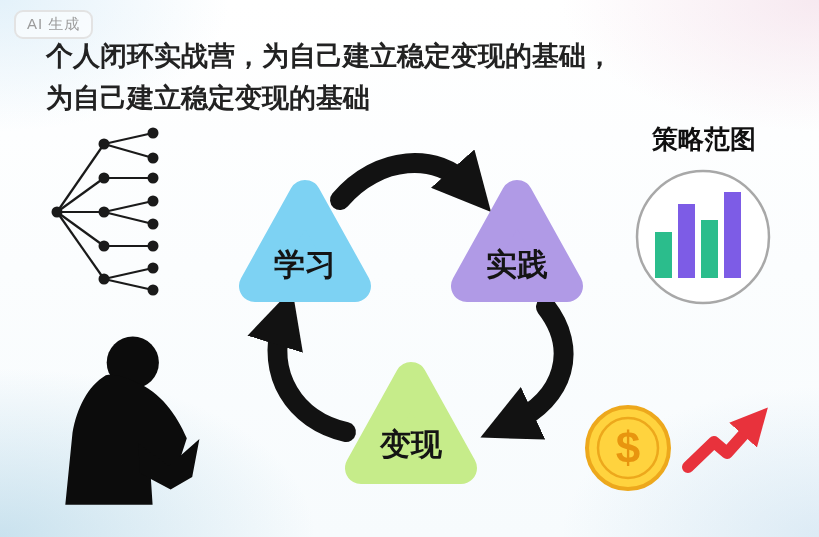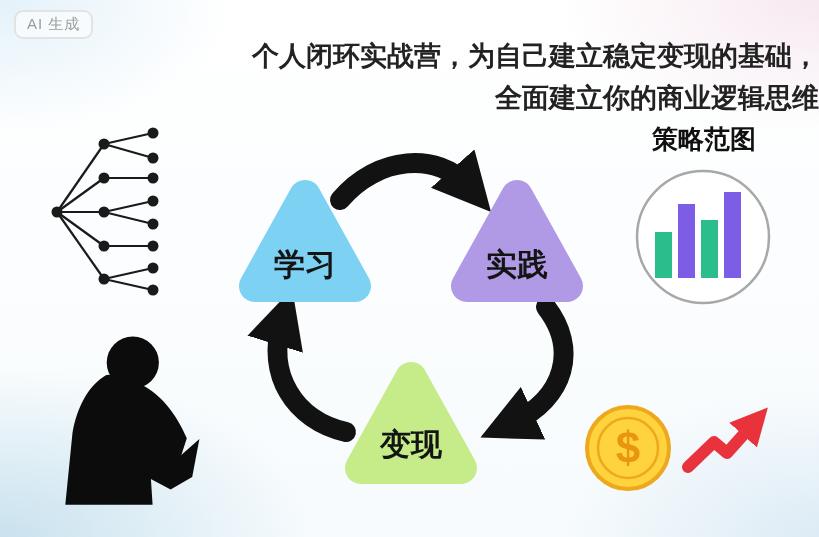--- a/index.html
+++ b/index.html
@@ -15,21 +15,21 @@
       linear-gradient(#ffffff,#f7fbfd);
   }
   .badge {
     position:absolute; top:10px; left:14px;
     border:2px solid #e3e3e3; border-radius:9px;
     padding:3px 11px; font-size:15px; color:#9b9b9b;
     background:rgba(255,255,255,0.55); letter-spacing:1px;
   }
   .title {
     position:absolute; top:36px; left:0; right:0;
-    padding-left:34px; text-align:right;
+    padding-left:46px; text-align:left;
     font-size:27px; font-weight:bold; color:#222; line-height:1.55;
   }
   .side-label {
     position:absolute; text-align:center;
     font-size:26px; font-weight:bold; color:#101010;
   }
   .label-strategy { top:122px; left:618px; width:172px;text-align:center; }
   .label-money   { top:361px; left:598px; width:164px; }
   .scene { position:absolute; left:0; top:0; width:819px; height:537px; }
   .tri-label { font-size:31px; font-weight:bold; fill:#141414; }
@@ -37,21 +37,21 @@
 </style>
 </head>
 <body>
 
 <div class="canvas">
 
   <div class="badge">AI 生成</div>
 
   <div class="title">
     <div>个人闭环实战营，为自己建立稳定变现的基础，</div>
-    <div>全面建立你的商业逻辑思维</div>
+    <div>为自己建立稳定变现的基础</div>
   </div>
 
   <div class="side-label label-strategy">策略范图</div>
 
   <svg class="scene" viewBox="0 0 819 537">
     <defs>
       <marker id="ah-black" viewBox="0 0 10 10" refX="4" refY="5" markerWidth="2.9" markerHeight="2.9" orient="auto">
         <path d="M0,0 L10,5 L0,10 z" fill="#121212"></path>
       </marker>
       <marker id="ah-red" viewBox="0 0 10 10" refX="4" refY="5" markerWidth="3.1" markerHeight="3.1" orient="auto">

